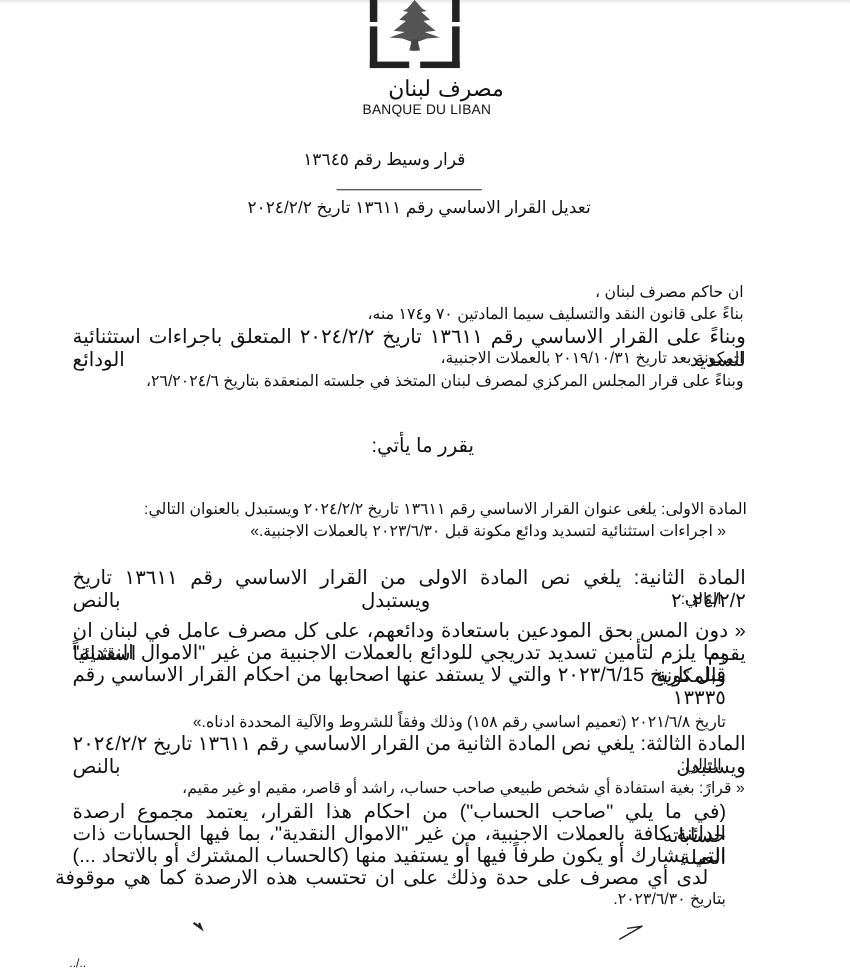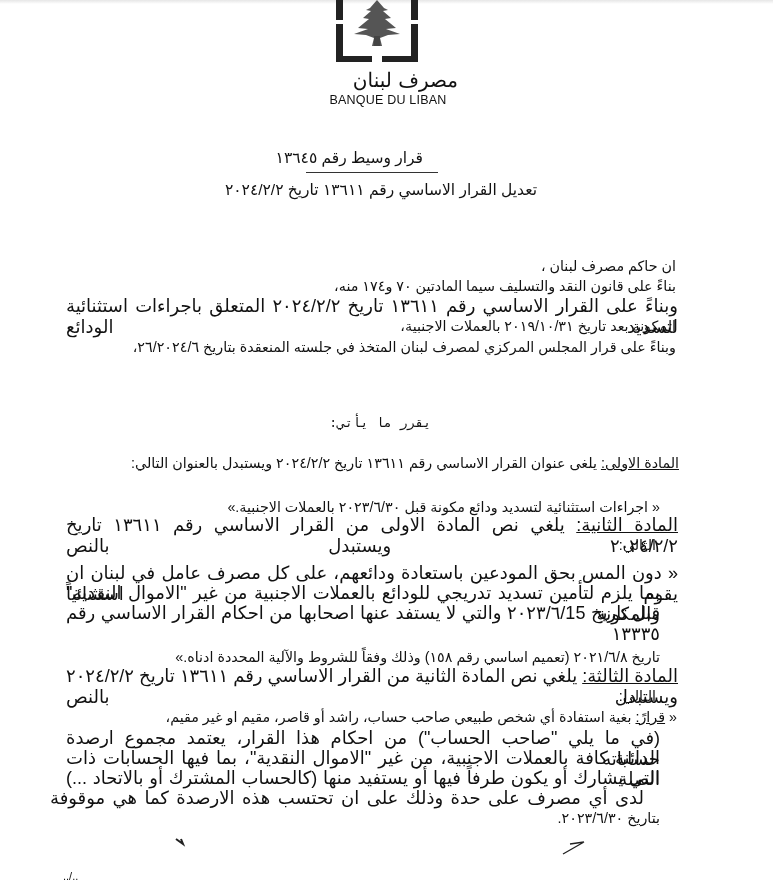--- a/index.html
+++ b/index.html
@@ -8,21 +8,21 @@
     font-family: "Liberation Sans", "DejaVu Sans", sans-serif; color: #111;
   }
   .top-shade { position: absolute; left: 0; top: 0; width: 773px; height: 4px; background: linear-gradient(#e6e6e6, #fff); }
   .logo { position: absolute; left: 336px; top: 0; width: 82px; height: 62px; }
   .logo svg { width: 100%; height: 100%; }
   .bank-ar { position: absolute; left: 318px; top: 68px; width: 140px; text-align: right; font-family: "DejaVu Serif", serif; font-size: 20px; direction: rtl; }
   .bank-fr { position: absolute; left: 318px; top: 93px; width: 140px; text-align: center; font-size: 12.5px; letter-spacing: 0.2px; }
   .abs { position: absolute; direction: rtl; white-space: nowrap; font-size: 14.3px; line-height: 20px; }
   .title { font-size: 15.5px; }
   .underline-bar { position: absolute; left: 306px; top: 172px; width: 132px; height: 1px; background: #333; }
-  .u { text-decoration: underline; }
+  .u { }
   .para { position: absolute; direction: rtl; text-align: justify; text-align-last: right; font-size: 18px; line-height: 20.5px; }
   .mark { position: absolute; }
   .page-cont { position: absolute; left: 63px; top: 870px; font-size: 11px; direction: ltr; }
 </style>
 </head>
 <body>
 
 <div class="top-shade"></div>
 
 <div class="logo">
@@ -34,36 +34,36 @@
     <rect x="0" y="56" width="36" height="6" fill="#222"></rect>
     <rect x="46" y="56" width="36" height="6" fill="#222"></rect>
     <polygon points="41,0 34,8 30,10 35,11 27,18 33,19 22,28 32,29 18,34 30,35 38,38 36,46 46,46 44,38 52,35 64,34 50,29 60,28 49,19 55,18 47,11 52,10 48,8" fill="#555"></polygon>
     <rect x="38" y="36" width="6" height="10" fill="#444"></rect>
   </svg>
 </div>
 
 <div class="bank-ar">مصرف لبنان</div>
 <div class="bank-fr">BANQUE DU LIBAN</div>
 
-<div class="abs title" style="right: 350px; top: 148px; text-align: right;">قرار وسيط رقم ١٣٦٤٥</div>
+<div class="abs title" style="right: 350px; top: 136px; text-align: right;">قرار وسيط رقم ١٣٦٤٥</div>
 <div class="underline-bar"></div>
 <div class="abs title" style="right: 236px; top: 180px;">تعديل القرار الاساسي رقم ١٣٦١١ تاريخ ٢٠٢٤/٢/٢</div>
 
 <div class="abs" style="right: 97px; top: 256px;">ان حاكم مصرف لبنان ،</div>
 <div class="abs" style="right: 97px; top: 276px;">بناءً على قانون النقد والتسليف سيما المادتين ٧٠ و١٧٤ منه،</div>
 <div class="para" style="left: 66px; width: 612px; top: 296px; text-align-last: justify;">وبناءً على القرار الاساسي رقم ١٣٦١١ تاريخ ٢٠٢٤/٢/٢ المتعلق باجراءات استثنائية لتسديد الودائع</div>
 <div class="abs" style="right: 97px; top: 316px;">المكونة بعد تاريخ ٢٠١٩/١٠/٣١ بالعملات الاجنبية،</div>
 <div class="abs" style="right: 97px; top: 337px; text-align: center;">وبناءً على قرار المجلس المركزي لمصرف لبنان المتخذ في جلسته المنعقدة بتاريخ ٢٦/٢٠٢٤/٦،</div>
 
-<div class="abs" style="right: 342px; top: 414px; font-size: 13px; font-family: Liberation Mono, monospace;">يقرر ما يأتي:</div>
+<div class="abs" style="right: 342px; top: 395px; font-size: 18px;">يقرر ما يأتي:</div>
 
 <div class="abs" style="right: 94px; top: 453px;">
   <span class="u">المادة الاولى:</span><span> يلغى عنوان القرار الاساسي رقم ١٣٦١١ تاريخ ٢٠٢٤/٢/٢ ويستبدل بالعنوان التالي:</span>
 </div>
-<div class="abs" style="right: 113px; top: 473px; margin-top: 24px;">« اجراءات استثنائية لتسديد ودائع مكونة قبل ٢٠٢٣/٦/٣٠ بالعملات الاجنبية.»</div>
+<div class="abs" style="right: 113px; top: 473px;">« اجراءات استثنائية لتسديد ودائع مكونة قبل ٢٠٢٣/٦/٣٠ بالعملات الاجنبية.»</div>
 
 <div class="para" style="left: 66px; width: 612px; top: 515px; text-align-last: justify;">
   <span class="u">المادة الثانية:</span><span> يلغي نص المادة الاولى من القرار الاساسي رقم ١٣٦١١ تاريخ ٢٠٢٤/٢/٢ ويستبدل بالنص</span>
 </div>
 <div class="abs" style="right: 117px; top: 535px;">التالي:</div>
 <div class="para" style="left: 66px; width: 612px; top: 563px; text-align-last: justify;">« دون المس بحق المودعين باستعادة ودائعهم، على كل مصرف عامل في لبنان ان يقوم استثنائياً</div>
 <div class="para" style="left: 66px; width: 594px; top: 583px; text-align-last: justify;">بما يلزم لتأمين تسديد تدريجي للودائع بالعملات الاجنبية من غير "الاموال النقدية" والمكونة</div>
 <div class="para" style="left: 66px; width: 594px; top: 603px; text-align-last: justify;">قبل تاريخ ٢٠٢٣/٦/15 والتي لا يستفد عنها اصحابها من احكام القرار الاساسي رقم ١٣٣٣٥</div>
 <div class="abs" style="right: 113px; top: 647px; text-align: center;">تاريخ ٢٠٢١/٦/٨ (تعميم اساسي رقم ١٥٨) وذلك وفقاً للشروط والآلية المحددة ادناه.»</div>
 

